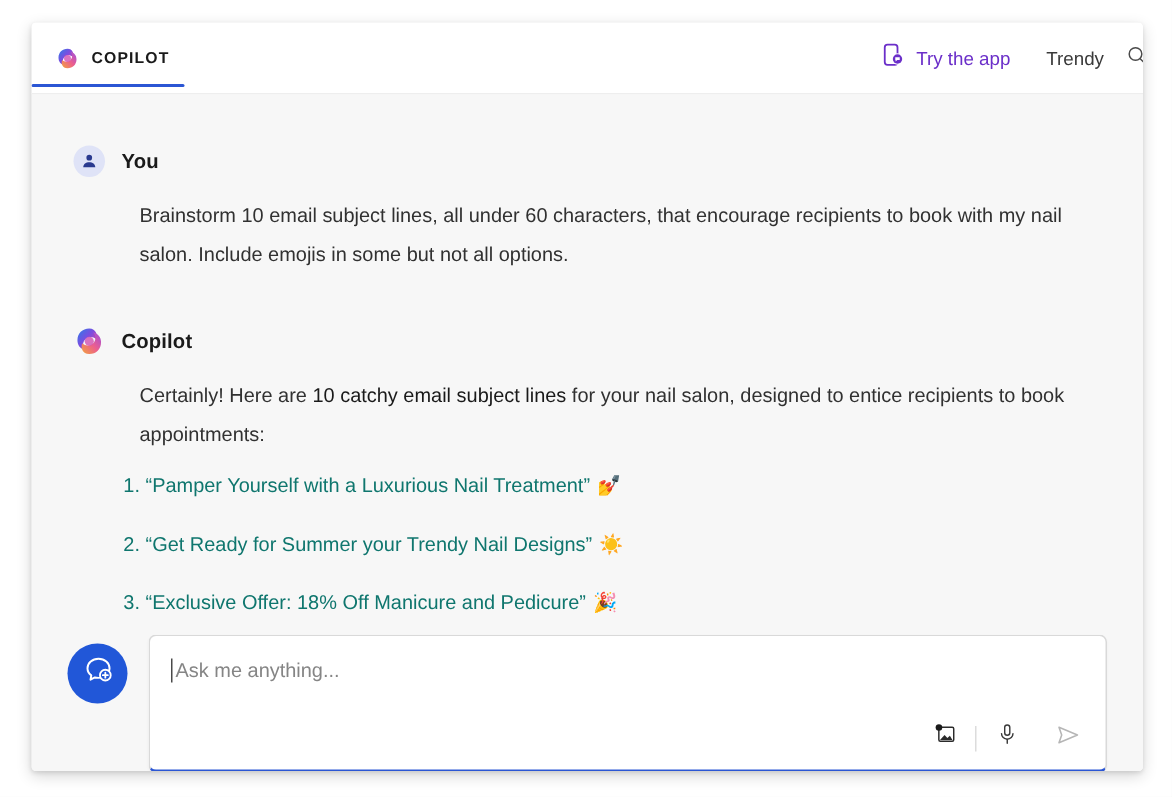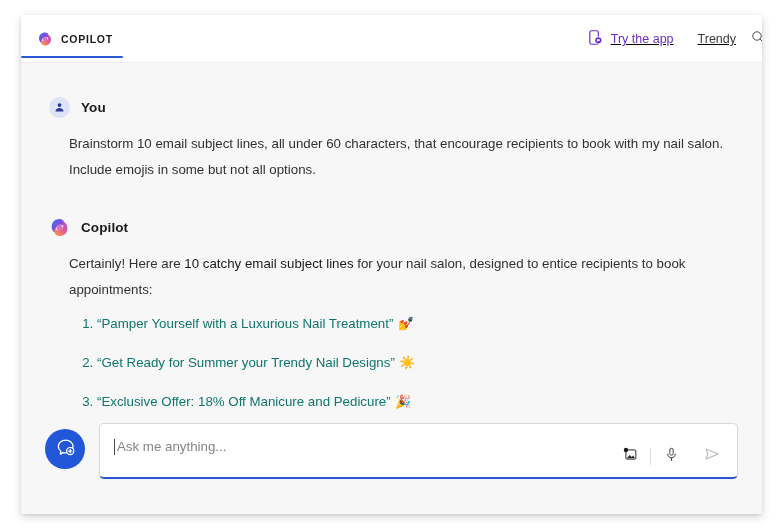--- a/index.html
+++ b/index.html
@@ -42,21 +42,21 @@
   .tab.active .tlabel { color: #1a1a1a; }
   .tab.active::after {
     content: ""; position: absolute; left: 0px; right: 4px; bottom: 5px;
     height: 2.5px; background: #2b56d4; border-radius: 2px;
   }
   .tab-icon { width: 16px; height: 16px; display: block; flex: 0 0 16px; }
 
   
   .hright {
     position: absolute; right: 0; top: 0; height: 48px;
-    display: flex; align-items: center; gap: 0px; text-decoration: underline;
+    display: flex; align-items: center; gap: 0px;
   }
   .tryapp {
     display: flex; align-items: center; gap: 7px;
     cursor: pointer; padding: 4px 10px;
   }
   .tryapp .talabel { font-size: 12.5px; color: #6b2fc9; }
   .userchip { font-size: 12.5px; color: #3a3a3a; padding: 4px 8px 4px 14px; cursor: pointer; }
   .searchbtn { width: 28px; height: 28px; display:flex; align-items:center; justify-content:center;
                margin-right: -10px; cursor: pointer; }
 
@@ -74,21 +74,21 @@
   .msg-head { display: flex; align-items: center; gap: 11px; }
   .avatar-you {
     width: 21px; height: 21px; border-radius: 50%;
     background: #dfe3f7; display: flex; align-items: center; justify-content: center;
     flex: 0 0 21px;
   }
   .avatar-bot { width: 21px; height: 21px; flex: 0 0 21px; }
   .sender { font-size: 13.5px; font-weight: 700; color: #1a1a1a; letter-spacing: .1px; }
 
   .msg-body {
-    margin-left: 20px;
+    margin-left: 44px;
     margin-top: 13px;
     font-size: 13.3px;
     line-height: 26px;
     color: #313131;
     max-width: 660px;
   }
   .msg-body b { font-weight: 400; color: #1a1a1a; }
 
   .gap-you { height: 34px; }
 
@@ -113,21 +113,21 @@
     background: #2157d8;
     display: flex; align-items: center; justify-content: center;
     margin-top: 10px; flex: 0 0 40px; cursor: pointer;
   }
   .inputwrap {
     margin-left: 14px; flex: 1 1 auto;
     background: #ffffff;
     border: 1px solid #d9d9d9;
     border-bottom: 2.5px solid #2b56d4;
     border-radius: 5px;
-    height: 56px;
+    height: 92px;
     position: relative;
     margin-top: 4px;
     box-shadow: 0 1px 2px rgba(0,0,0,0.04);
   }
   .caret {
     position: absolute; left: 14px; top: 15px; width: 1px; height: 16px; background: #4a4a4a;
   }
   .placeholder {
     position: absolute; left: 17px; top: 15px;
     font-size: 13.3px; color: #858585;

